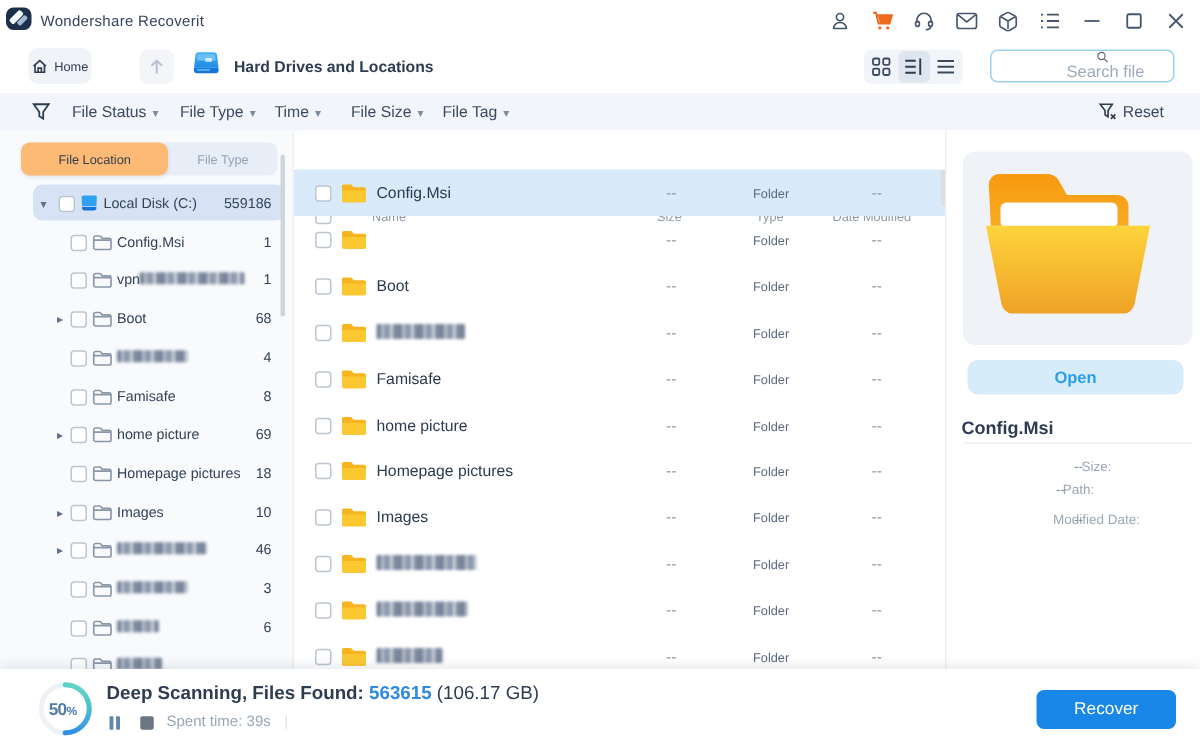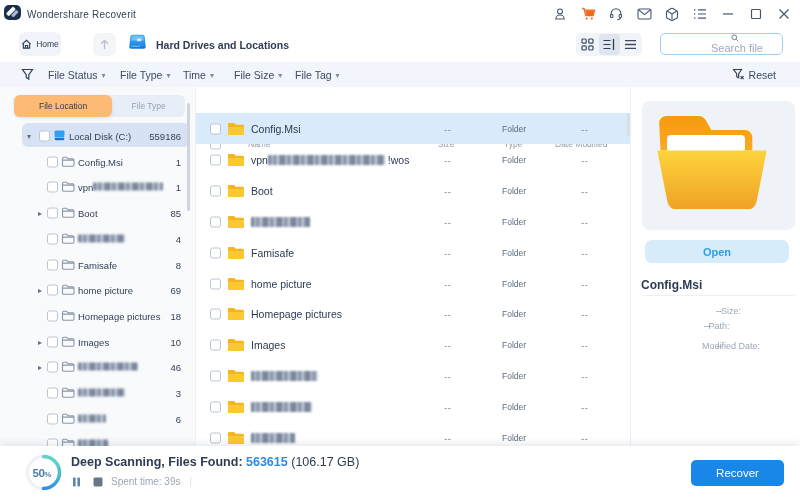--- a/index.html
+++ b/index.html
@@ -245,21 +245,21 @@
         <span class="cnt">1</span>
       </div>
       <div class="trow" style="top:113px;height:25px">
         <span class="titem caret" style="left:38px">▸</span>
         <span class="titem cbx" style="left:47px"></span>
         <span class="titem" style="left:61px;height:13px"><svg width="14" height="12" viewBox="0 0 14 12" fill="none" stroke="#8a97a9" stroke-width="1.1">
             <path d="M1.5 3a1.2 1.2 0 011.2-1.2h2.6c.4 0 .7.15.9.45l.9 1.15h4.7A1.2 1.2 0 0113 4.6v5A1.2 1.2 0 0111.8 10.8H2.7A1.2 1.2 0 011.5 9.6z"></path>
             <path d="M1.5 4.6H13"></path>
           </svg></span>
         <span class="titem" style="left:78px;white-space:nowrap">Boot</span>
-        <span class="cnt">85</span>
+        <span class="cnt">68</span>
       </div>
       <div class="trow" style="top:139px;height:25px">
         <span class="titem cbx" style="left:47px"></span>
         <span class="titem" style="left:61px;height:13px"><svg width="14" height="12" viewBox="0 0 14 12" fill="none" stroke="#8a97a9" stroke-width="1.1">
             <path d="M1.5 3a1.2 1.2 0 011.2-1.2h2.6c.4 0 .7.15.9.45l.9 1.15h4.7A1.2 1.2 0 0113 4.6v5A1.2 1.2 0 0111.8 10.8H2.7A1.2 1.2 0 011.5 9.6z"></path>
             <path d="M1.5 4.6H13"></path>
           </svg></span>
         <span class="titem" style="left:78px;white-space:nowrap"><span class="mos mos-t" style="width:47px"></span></span>
         <span class="cnt">4</span>
       </div>
@@ -359,21 +359,20 @@
       <span class="lc" style="left:248px;color:#8f9aa9">--</span>
       <span class="lc" style="left:306px;color:#5b6a80;font-size:8.5px">Folder</span>
       <span class="lc" style="left:385px;color:#8f9aa9">--</span>
     </div>
     <div class="lrow" style="top:57px">
       <span class="cbx lc" style="left:14px"></span>
       <span class="lc" style="left:31px;height:14px"><svg width="18" height="14" viewBox="0 0 18 14">
           <path d="M1 2.2C1 1.5 1.5 1 2.2 1h4.4c.5 0 .9.2 1.2.6l1 1.2h6.9c.7 0 1.3.6 1.3 1.3v7.5c0 .7-.6 1.3-1.3 1.3H2.3c-.7 0-1.3-.6-1.3-1.3z" fill="#f6b41f"></path>
           <path d="M1 5h16v6.6c0 .7-.6 1.3-1.3 1.3H2.3c-.7 0-1.3-.6-1.3-1.3z" fill="#fbc832"></path>
         </svg></span>
-      <span class="lc" style="left:55px;white-space:nowrap">vpn<span class="mos" style="width:117px"></span> !wos</span>
       <span class="lc" style="left:248px;color:#8f9aa9">--</span>
       <span class="lc" style="left:306px;color:#5b6a80;font-size:8.5px">Folder</span>
       <span class="lc" style="left:385px;color:#8f9aa9">--</span>
     </div>
     <div class="lrow" style="top:88px">
       <span class="cbx lc" style="left:14px"></span>
       <span class="lc" style="left:31px;height:14px"><svg width="18" height="14" viewBox="0 0 18 14">
           <path d="M1 2.2C1 1.5 1.5 1 2.2 1h4.4c.5 0 .9.2 1.2.6l1 1.2h6.9c.7 0 1.3.6 1.3 1.3v7.5c0 .7-.6 1.3-1.3 1.3H2.3c-.7 0-1.3-.6-1.3-1.3z" fill="#f6b41f"></path>
           <path d="M1 5h16v6.6c0 .7-.6 1.3-1.3 1.3H2.3c-.7 0-1.3-.6-1.3-1.3z" fill="#fbc832"></path>
         </svg></span>

